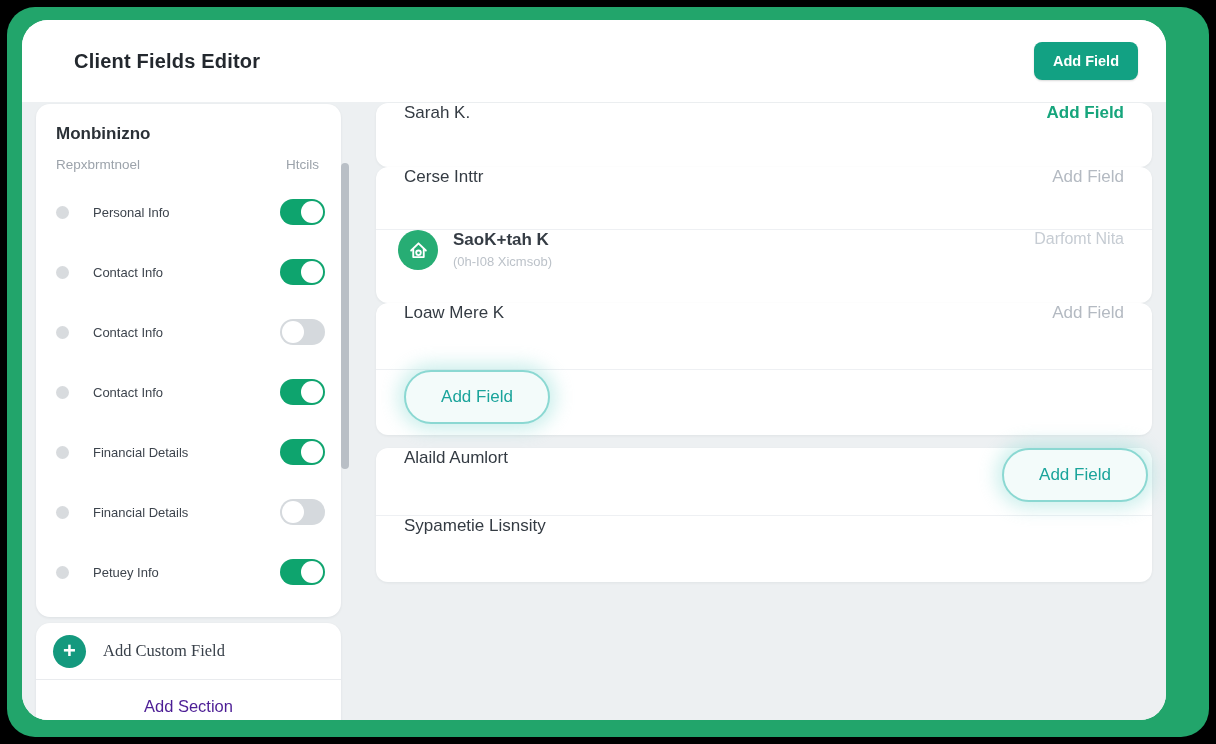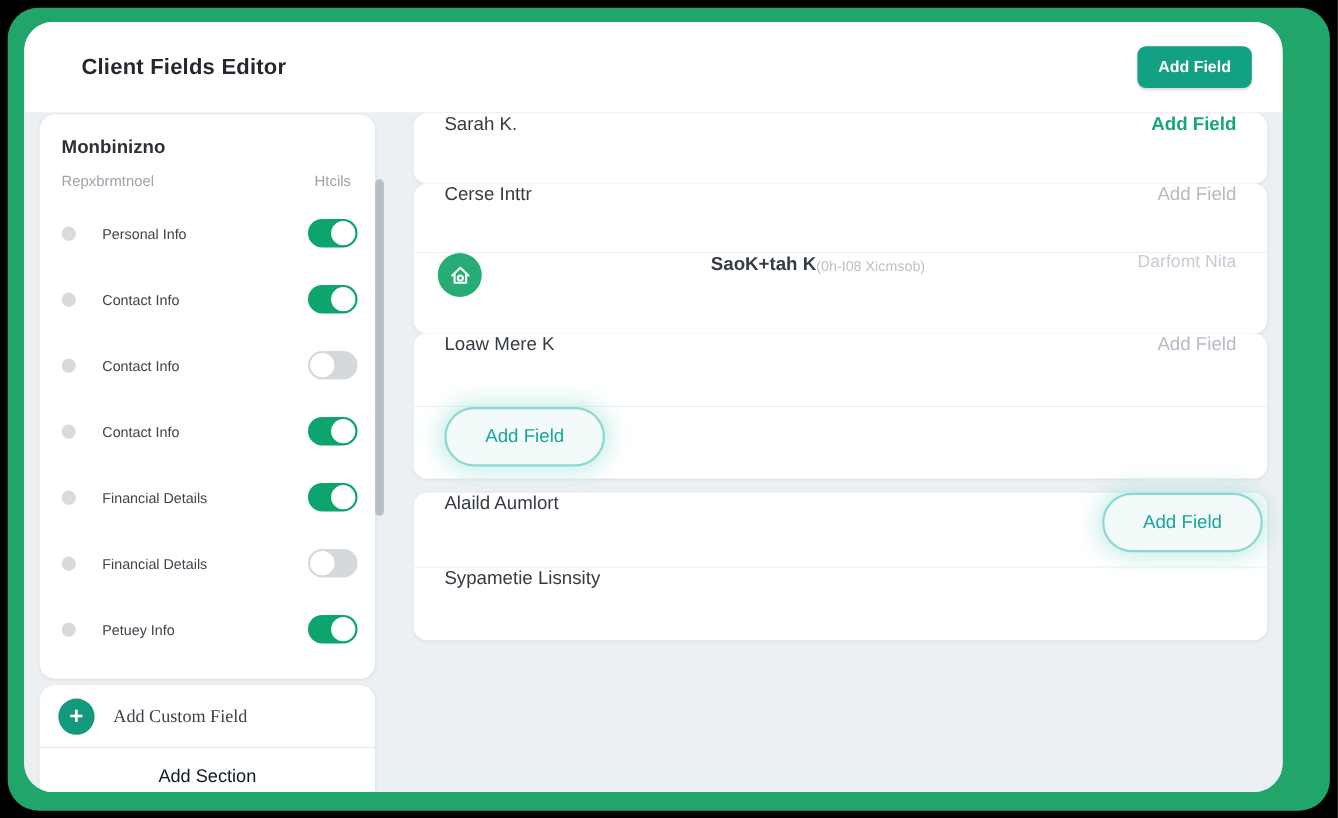--- a/index.html
+++ b/index.html
@@ -46,41 +46,41 @@
 
   .side-bottom { position:absolute; left:14px; top:521px; width:305px; height:140px;
                  background:#fff; border-radius:14px; box-shadow:0 1px 3px rgba(20,30,40,.07); }
   .acf-row { height:57px; display:flex; align-items:center; padding-left:17px;
              border-bottom:1px solid #e9ebee; cursor:pointer; }
   .plus-circle { width:33px; height:33px; border-radius:50%; background:#14997E; color:#fff;
                  display:flex; align-items:center; justify-content:center;
                  font-size:22px; font-weight:700; line-height:1; margin-right:17px; flex:none; }
   .acf-label { font-size:16.5px; color:#39414a;font-family:Liberation Serif, serif; }
   .add-section { height:52px; display:flex; align-items:center; justify-content:center;
-                 font-size:16.5px; color:#0f172a; cursor:pointer; }
+                 font-size:16.5px; color:#4c1d95; cursor:pointer; }
 
   
   .main { position:absolute; left:354px; top:1px; width:776px; }
   .mcard { background:#fff; border-radius:12px; box-shadow:0 1px 3px rgba(20,30,40,.06); }
   .mcard + .mcard { }
   .mcard.g24 { }
   .mcard.g13 { margin-top:13px; }
   .mrow { display:flex; align-items:flex-start; padding:0 28px; }
   .mrow + .mrow { border-top:1px solid #eef0f3; }
   .mrow-label { flex:1; font-size:17px; color:#343b43; }
   .action-green { color:#16a57c; font-weight:700; font-size:17px; cursor:pointer; }
   .action-gray  { color:#b4bac2; font-size:17px; cursor:pointer; }
   .action-light { color:#c6ccd3; font-size:16px; }
   .action-pill  { width:146px; text-align:center; padding:15px 0; border:2px solid #8bd8d2;
                   border-radius:30px; background:#f3fbfa; color:#1aa49b; font-size:17px;
                   box-shadow:0 0 18px 6px rgba(141,219,213,.45); margin-right:-24px; cursor:pointer; }
 
   .icon-circle { width:40px; height:40px; border-radius:50%; background:#27AD74;
                  display:flex; align-items:center; justify-content:center; margin-right:15px; flex:none; }
-  .tworow { display:flex; flex-direction:row; justify-content:center; flex:1; }
+  .tworow { display:flex; flex-direction:column; justify-content:center; flex:1; }
   .tworow .t1 { font-size:17px; font-weight:700; color:#353c44; }
   .tworow .t2 { font-size:13px; color:#bcc2c9; margin-top:4px; }
 
   .h64 { height:64px; } .h62 { height:62px; } .h74 { height:74px; }
   .h66 { height:66px; } .h67 { height:67px; }
 </style>
 </head>
 <body>
 
 <div class="frame">

